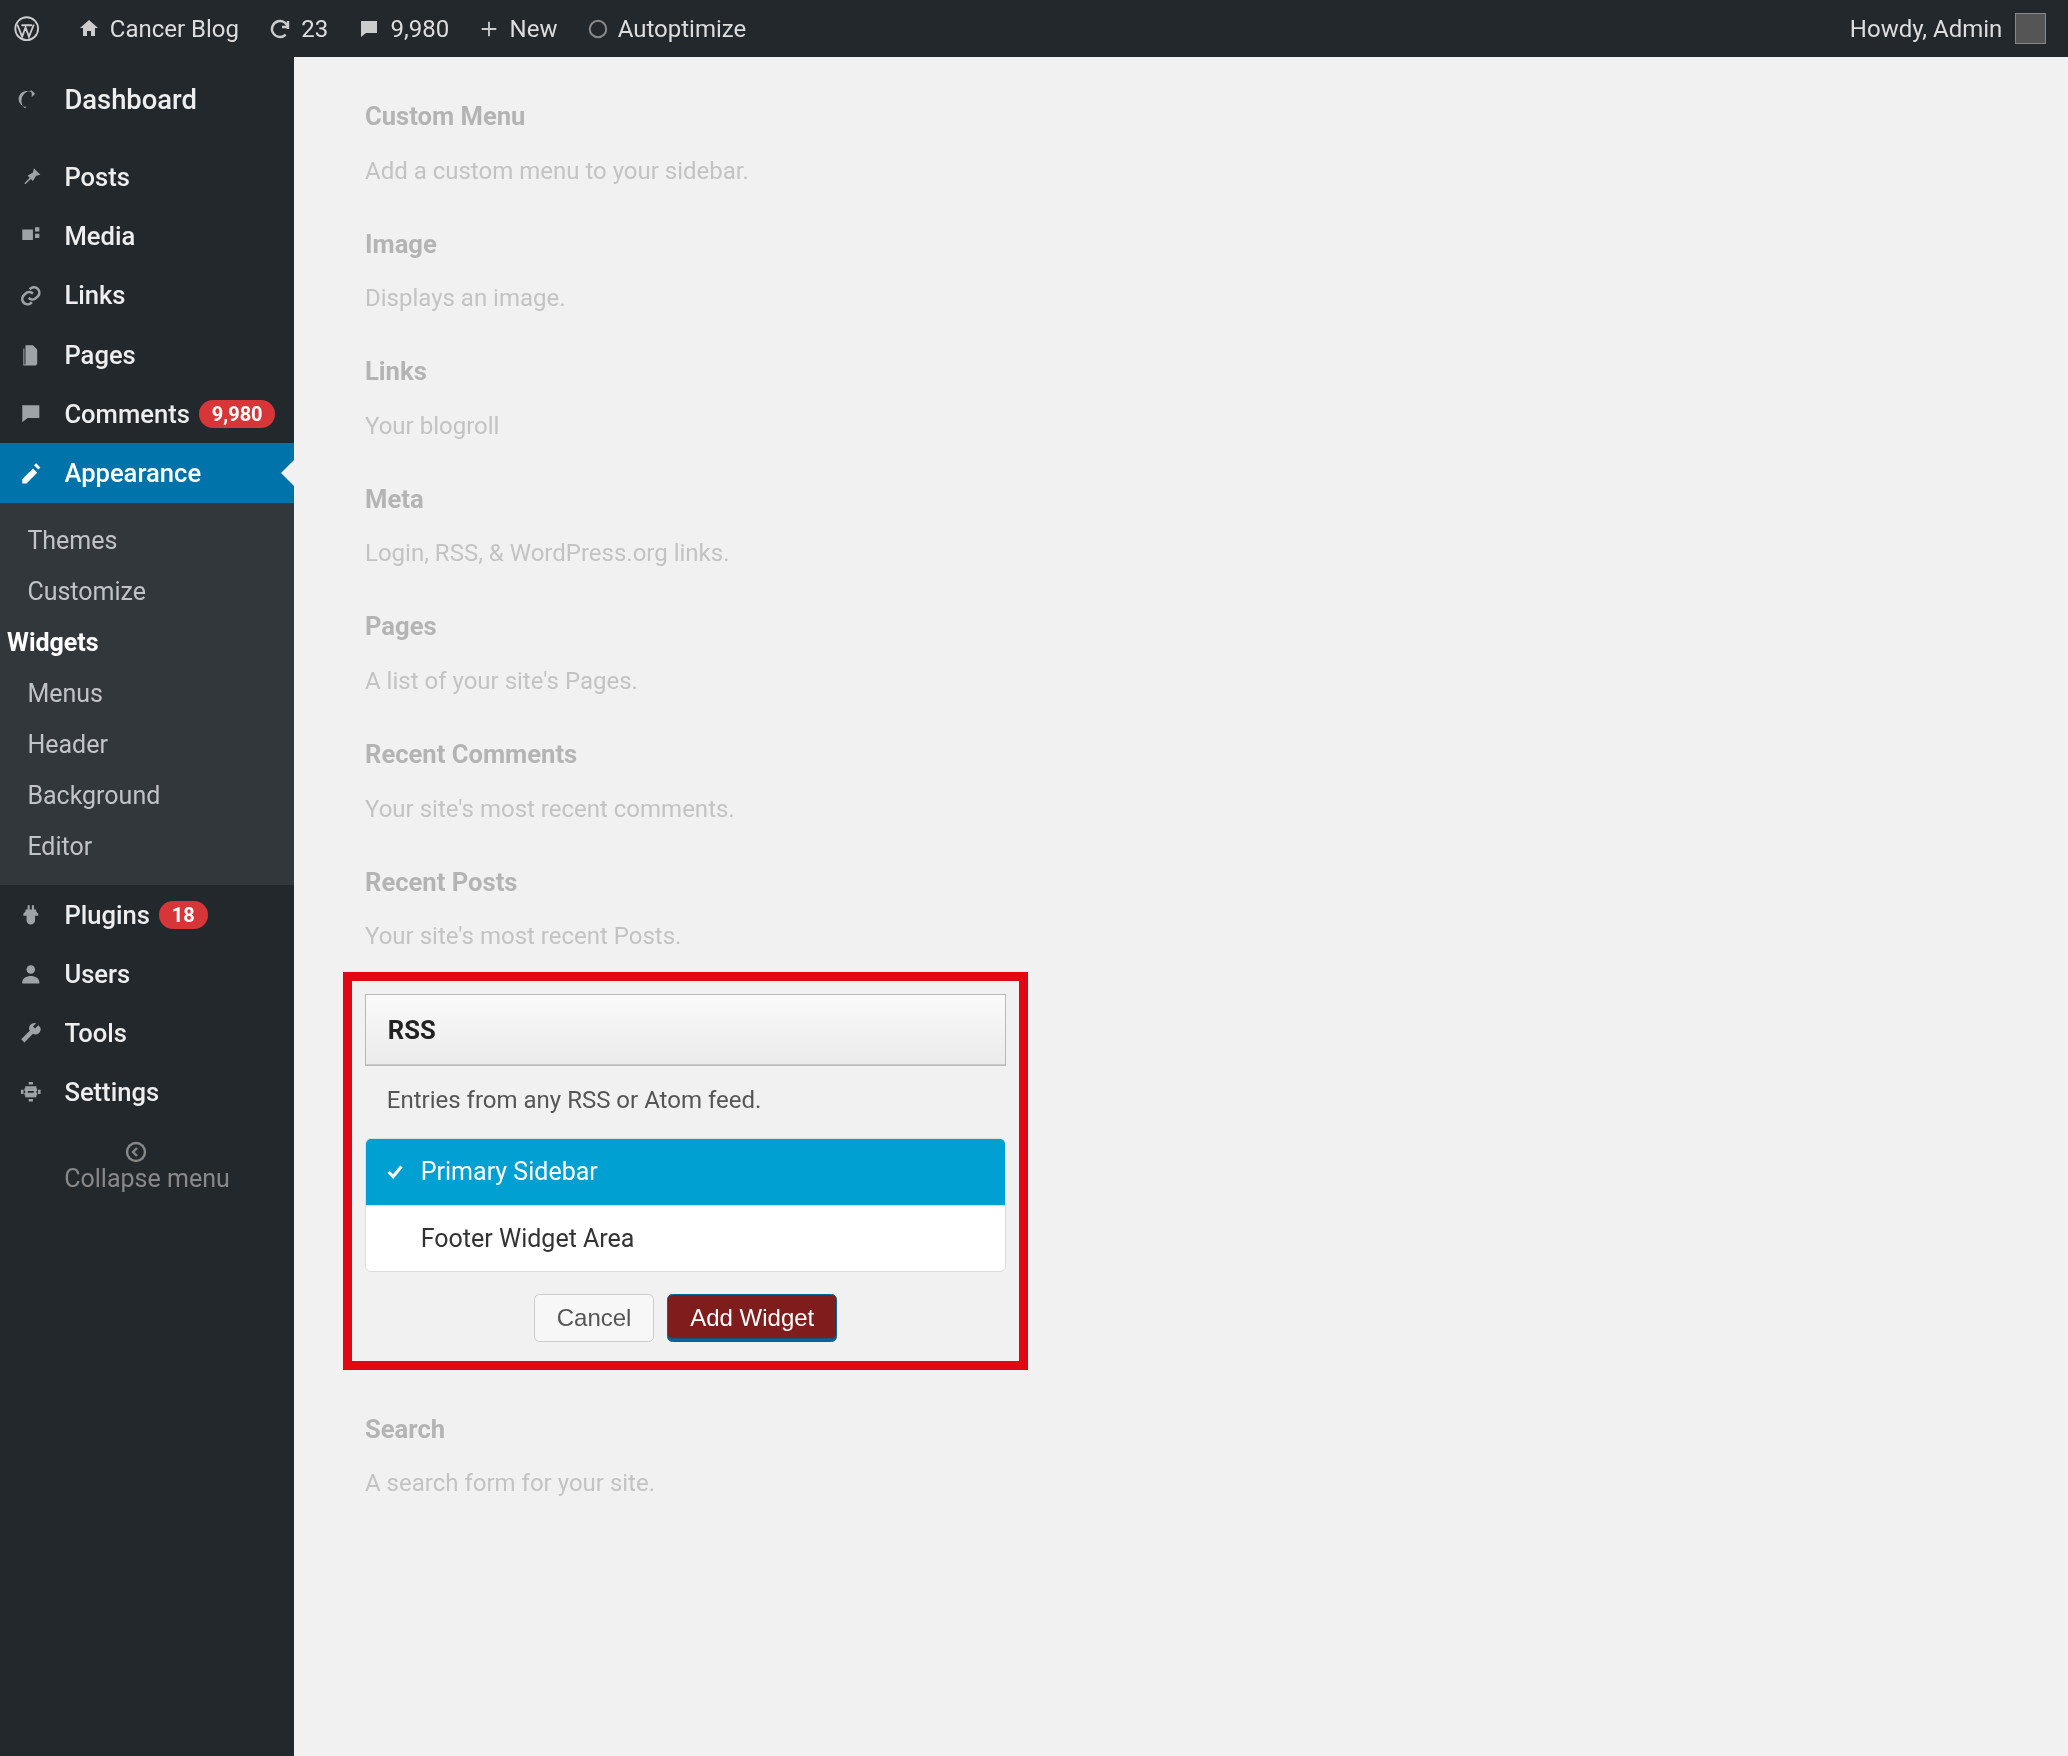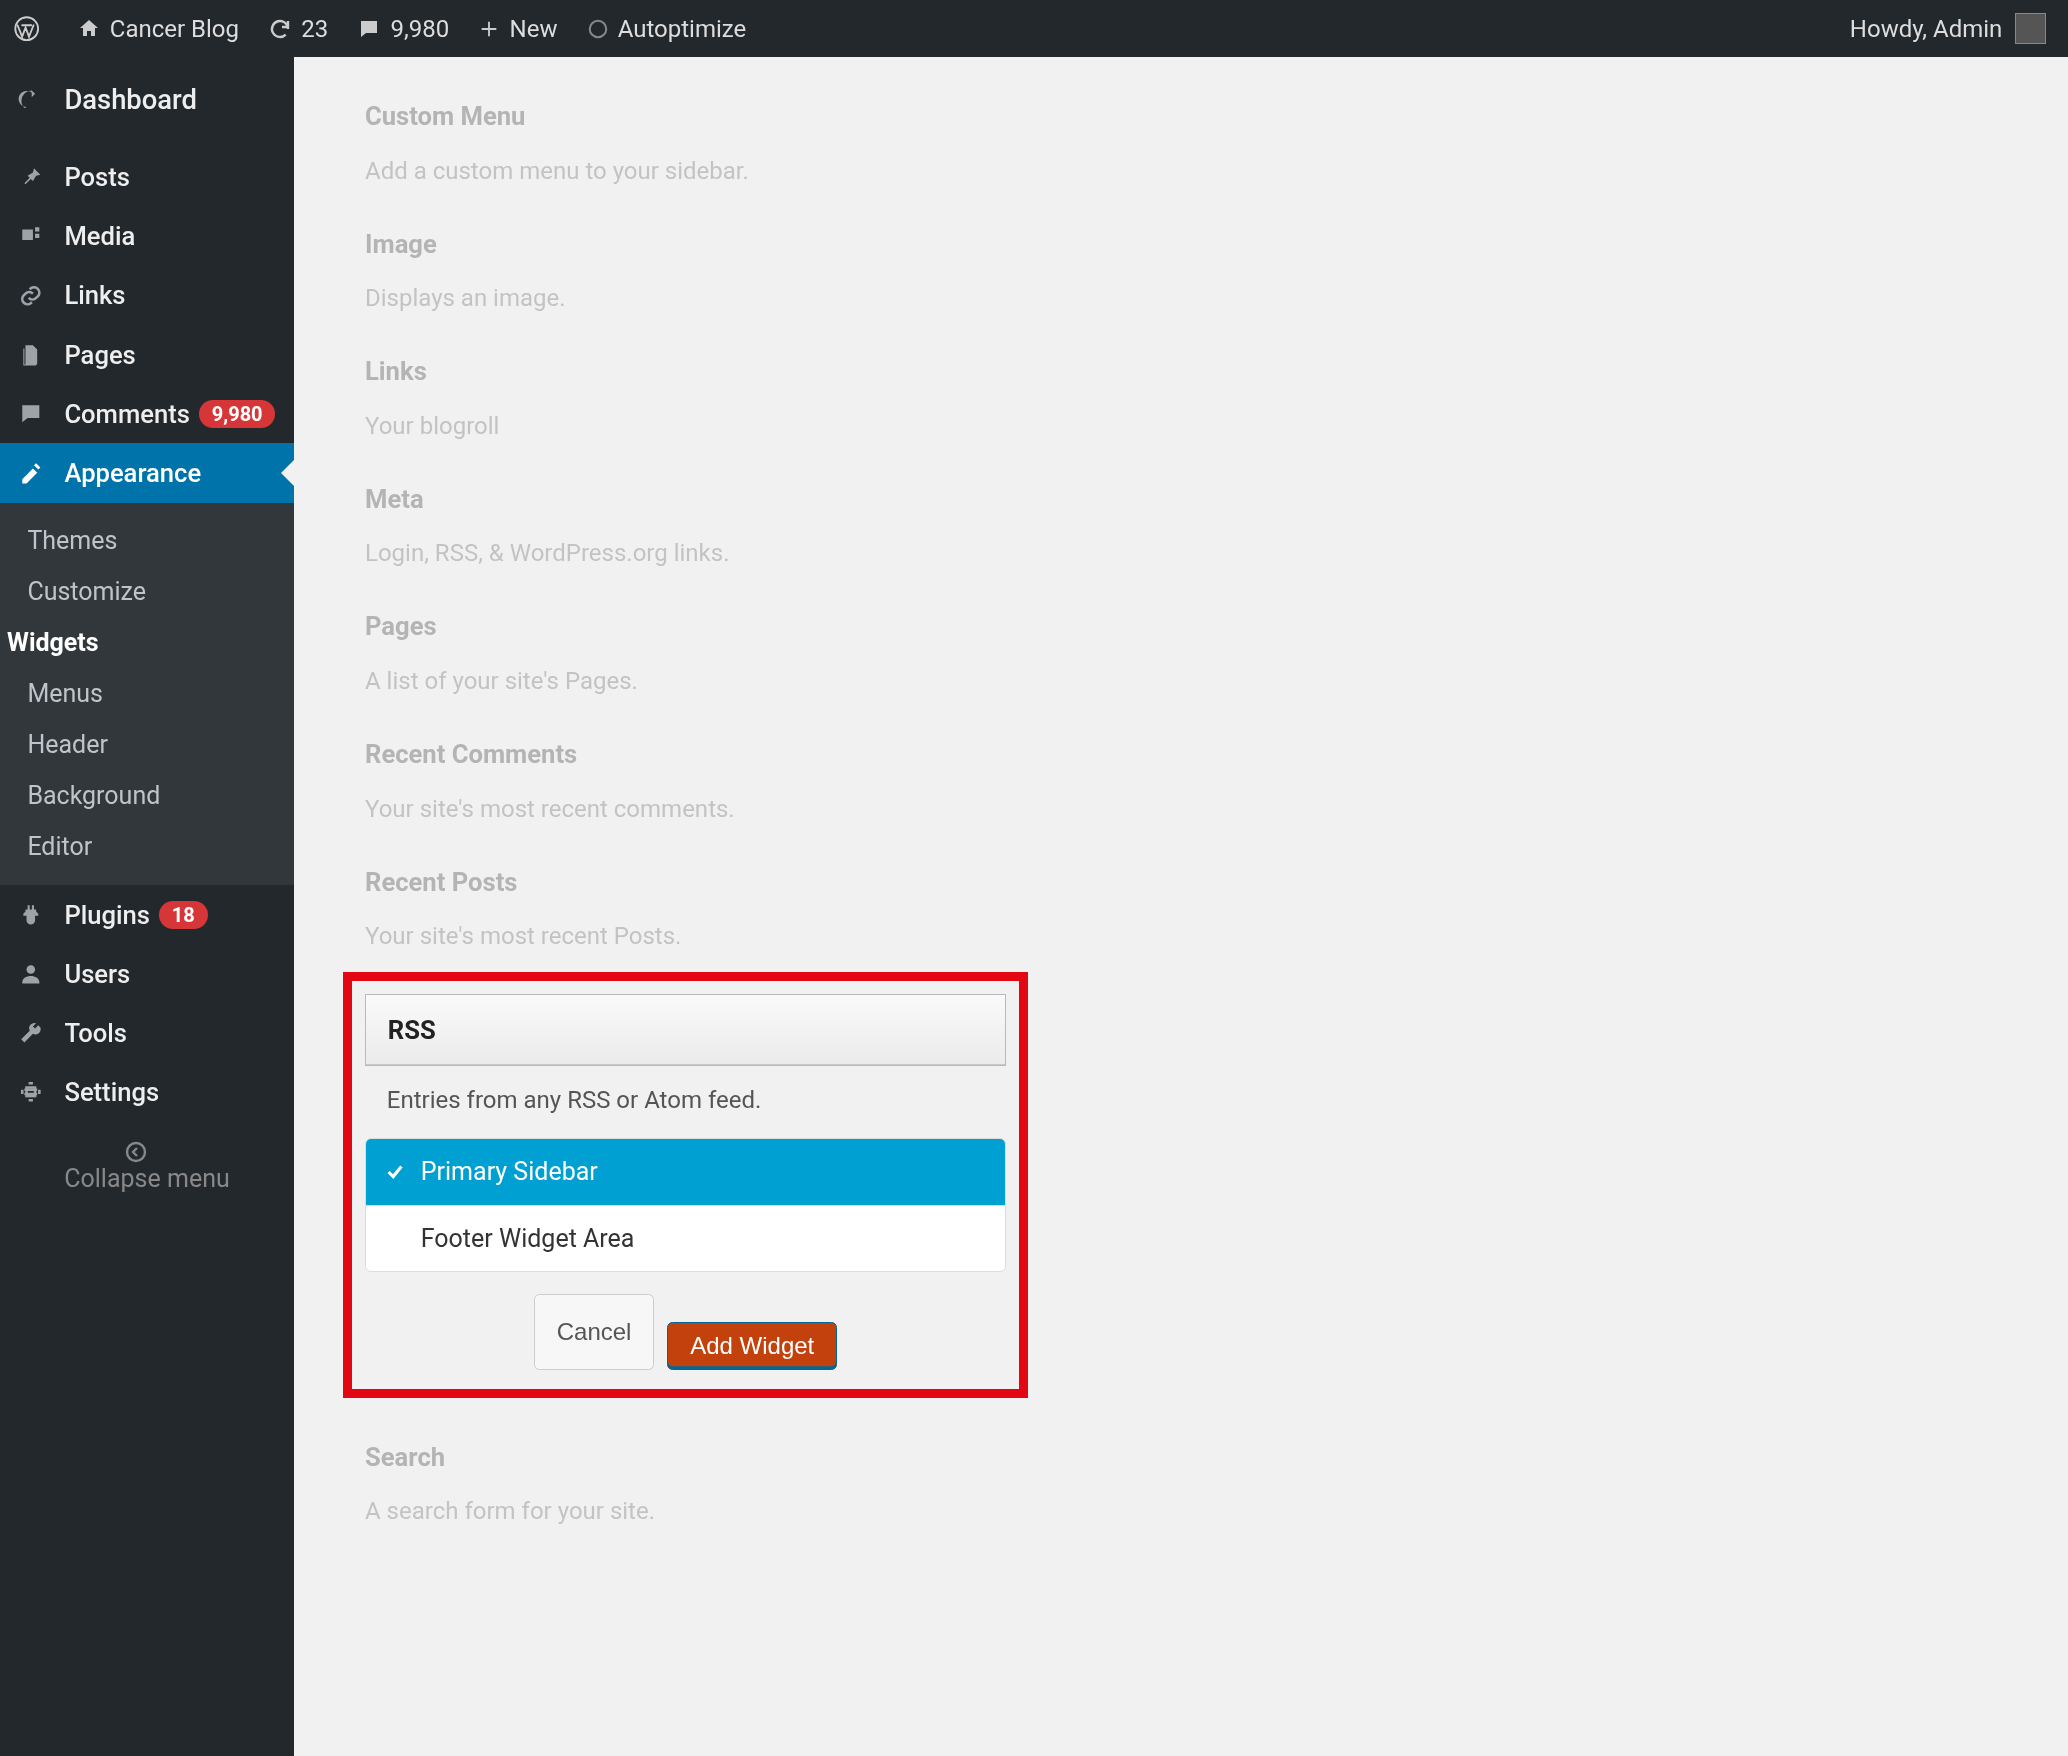--- a/index.html
+++ b/index.html
@@ -204,26 +204,25 @@
     border-radius: 5.5px;
     border: 1.8px solid;
     cursor: pointer;
   }
   .btn-secondary {
     background: #f7f7f7;
     border-color: #ccc;
     color: #555;
   }
   .btn-primary {
-    background: #c2410c;
+    background: #7f1d1d;
     border-color: #006799;
     color: #fff;
     font-weight: 500;
     box-shadow: inset 0 -2.7px 0 #006799;
-    margin-top: 28px;
   }
 
   svg { display: block; }
 </style>
 </head>
 <body>
 
 <div class="adminbar">
   <div class="adminbar-left">
     <div class="adminbar-item logo">

